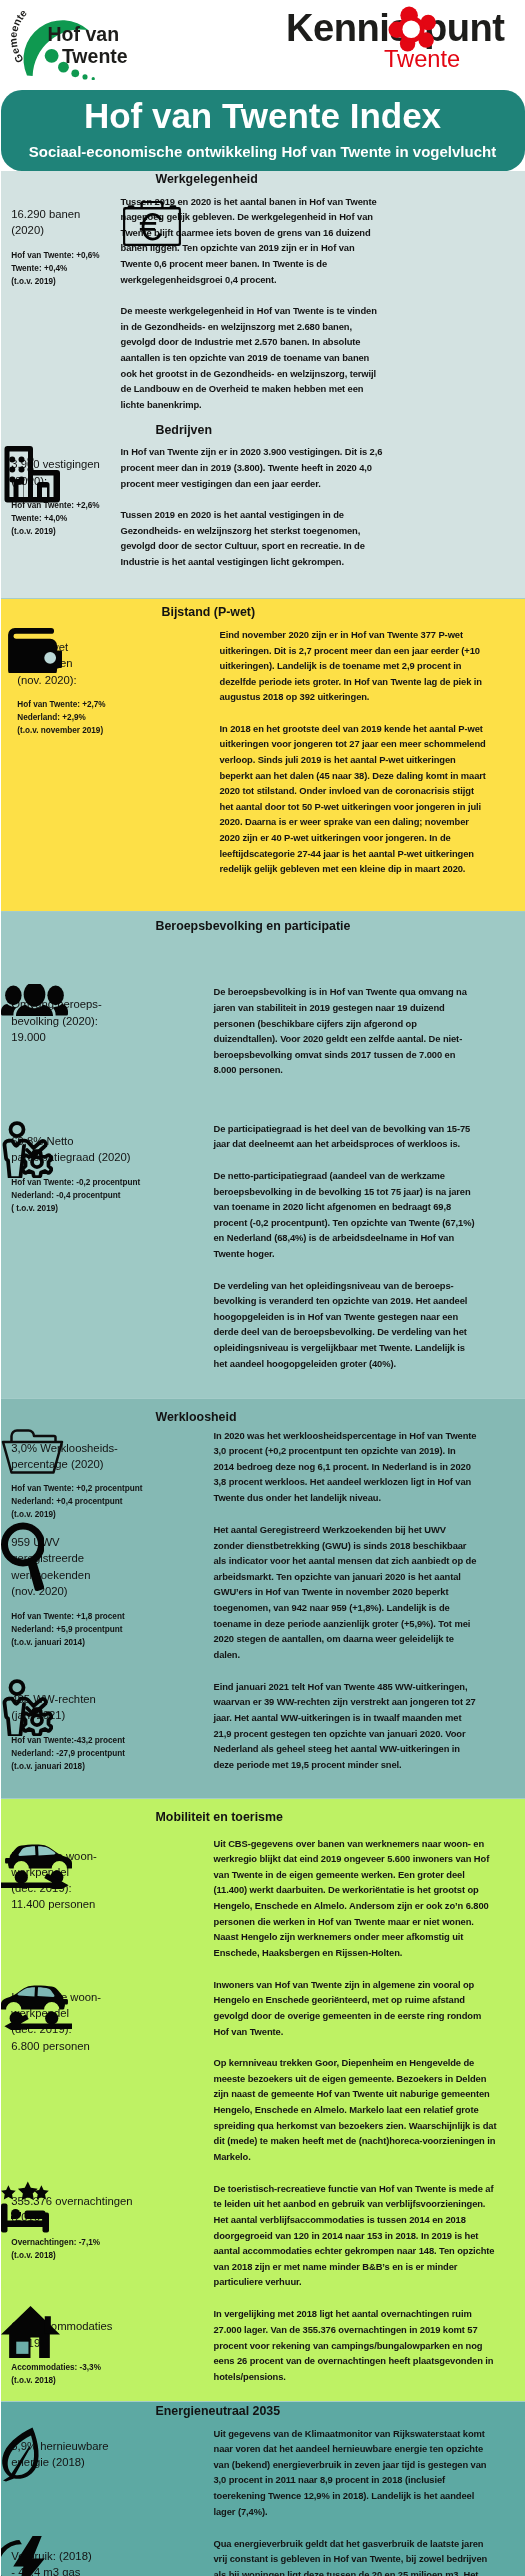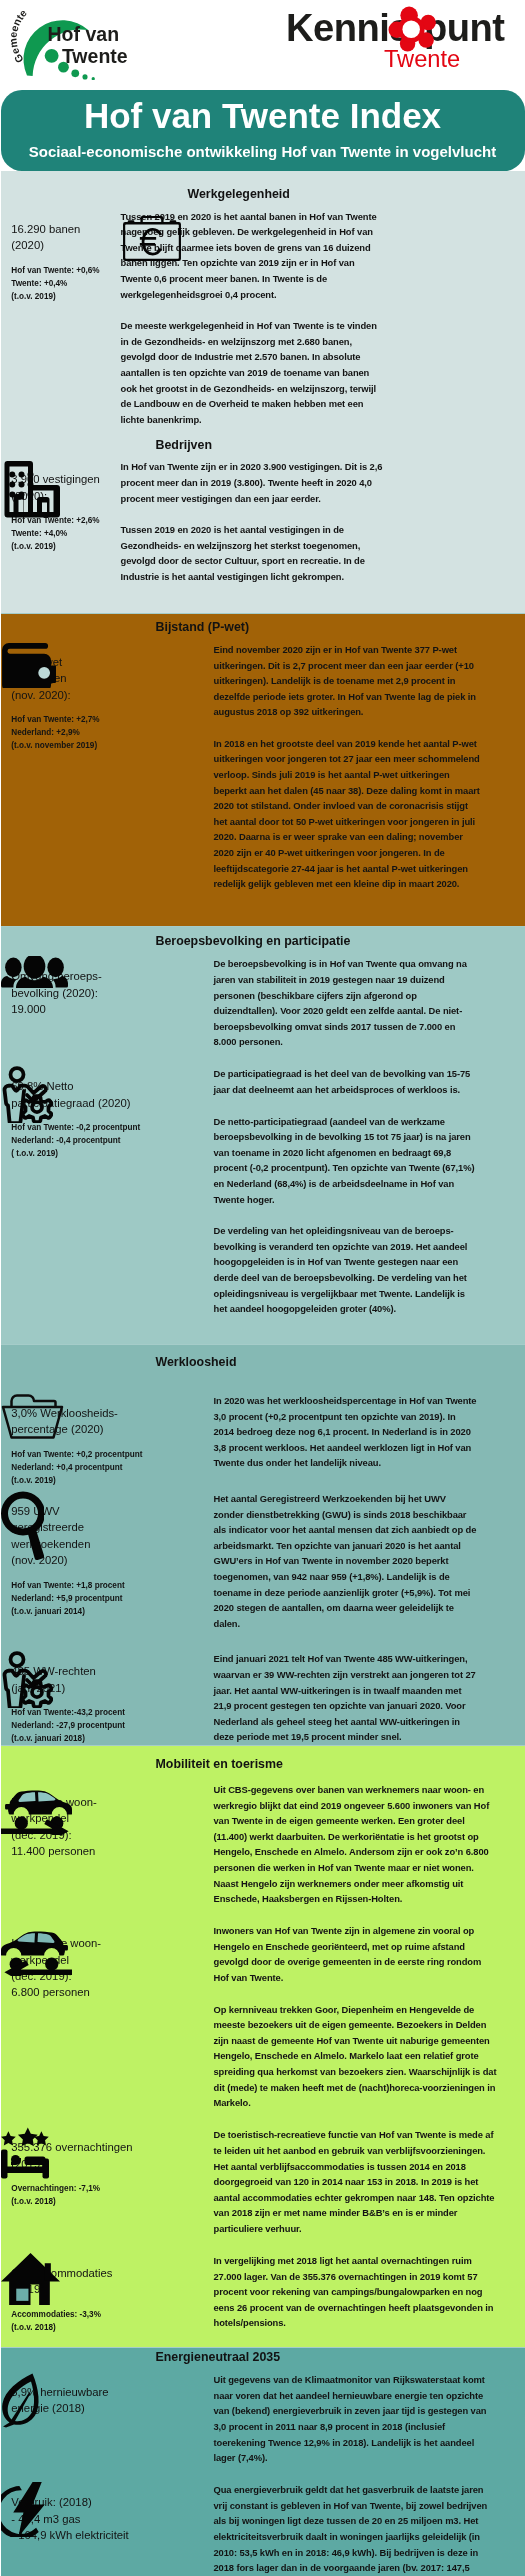--- a/index.html
+++ b/index.html
@@ -15,44 +15,44 @@
   
   .banner{margin:0 0 0 0.5px;width:524px;background:#1f8379;height:81px;text-align:center;padding-top:8.2px;border-radius:21px;}
   .banner-title{color:#fff;font-size:35px;font-weight:bold;line-height:1.0;}
   .banner-sub{color:#fff;font-size:15px;font-weight:bold;margin-top:10.3px;line-height:1.2;}
 
   
   .section{margin:0 0 0 0.5px;width:524px;position:relative;padding-bottom:17px;}
   .sec-1{padding-bottom:28px;}
   .sec-2{padding-bottom:34px;}
   .sec-3{padding-bottom:27px;}
-  .sec-4{padding-bottom:0;}
+  .sec-4{padding-bottom:26px;}
   .sec-5{padding-bottom:16.5px;}
   .sec-6{padding-bottom:40px;}
     .sec-head{padding:9.3px 0 7.7px 155px;}
-  .sec-1 .block:first-child .sec-head{padding-top:16px;padding-bottom:7.7px;margin-left:32px;}
+  .sec-1 .block:first-child .sec-head{padding-top:1px;padding-bottom:7.7px;}
   .sec-2 .sec-head{padding-top:6.7px;padding-bottom:7.7px;}
   .sec-3 .sec-head{padding-top:6.7px;padding-bottom:8.8px;}
   .sec-4 .sec-head{padding-top:10.8px;padding-bottom:3.6px;}
   .sec-5 .sec-head{padding-top:10.8px;padding-bottom:11.3px;}
   .sec-6 .sec-head{padding-top:2px;padding-bottom:7.7px;}
   .block-next .sec-head{padding-top:10.3px;}
   .sec-head span{font-size:12.4px;font-weight:bold;color:#121212;}
   .divider{height:1px;background:#a5ccc9;width:524px;margin-left:0.5px;}
 
   .row{position:relative;margin-bottom:16.5px;min-height:20.6px;}
   .row:last-child{margin-bottom:0;}
   .col-stat{position:absolute;left:0;top:11px;width:129px;padding-left:10.8px;padding-top:1px;}
   .col-icon{position:absolute;left:0;top:0;width:220px;height:0;}
   .col-icon > svg{position:absolute;}
     .col-text{margin-left:220px;width:263px;}
   .sec-1 .col-text{margin-left:120px;width:263px;}
   .sec-2 .col-text{margin-left:213px;width:268px;}
-  .sec-3 .col-text{margin-left:213px;width:264px;}
-  .sec-4 .col-text{margin-left:213px;width:264px;margin-top:20px;}
+  .sec-3 .col-text{margin-left:213px;width:264px;margin-top:43px;}
+  .sec-4 .col-text{margin-left:213px;width:264px;}
   .sec-5 .col-text{margin-left:213px;width:283px;}
   .sec-6 .col-text{margin-left:213px;width:276px;}
 
   .stat-line{font-size:11.3px;font-weight:normal;line-height:16.3px;color:#131313;white-space:nowrap;}
   .stat-notes{margin-top:10.3px;}
   .note-line{font-size:8.2px;font-weight:bold;line-height:13px;color:#131313;white-space:nowrap;}
   .para{font-size:9.4px;letter-spacing:-0.1px;font-weight:bold;line-height:15.6px;color:#131313;margin-bottom:16px;}
   .para:last-child{margin-bottom:0;}
 </style>
 </head>
@@ -162,21 +162,21 @@
 </svg>
             </div>
             <div class="col-text">
               <p class="para">In Hof van Twente zijn er in 2020 3.900 vestigingen. Dit is 2,6 procent meer dan in 2019 (3.800). Twente heeft in 2020 4,0 procent meer vestigingen dan een jaar eerder.</p>
               <p class="para">Tussen 2019 en 2020 is het aantal vestigingen in de Gezondheids- en welzijnszorg het sterkst toegenomen, gevolgd door de sector Cultuur, sport en recreatie. In de Industrie is het aantal vestigingen licht gekrompen.</p>
             </div>
           </div>
         </div>
       </div>
       <div class="divider"></div>
-      <div class="section sec-2" style="background: #a16207;">
+      <div class="section sec-2" style="background: #fde047; padding-left: 6px;">
         <div class="block">
           <div class="sec-head"><span>Bijstand (P-wet)</span></div>
           <div class="row">
             <div class="col-stat">
               <div class="stat-line">377 P-wet</div>
               <div class="stat-line">uitkeringen</div>
               <div class="stat-line">(nov. 2020):</div>
               <div class="stat-notes">
                 <div class="note-line">Hof van Twente: +2,7%</div>
                 <div class="note-line">Nederland: +2,9%</div>

